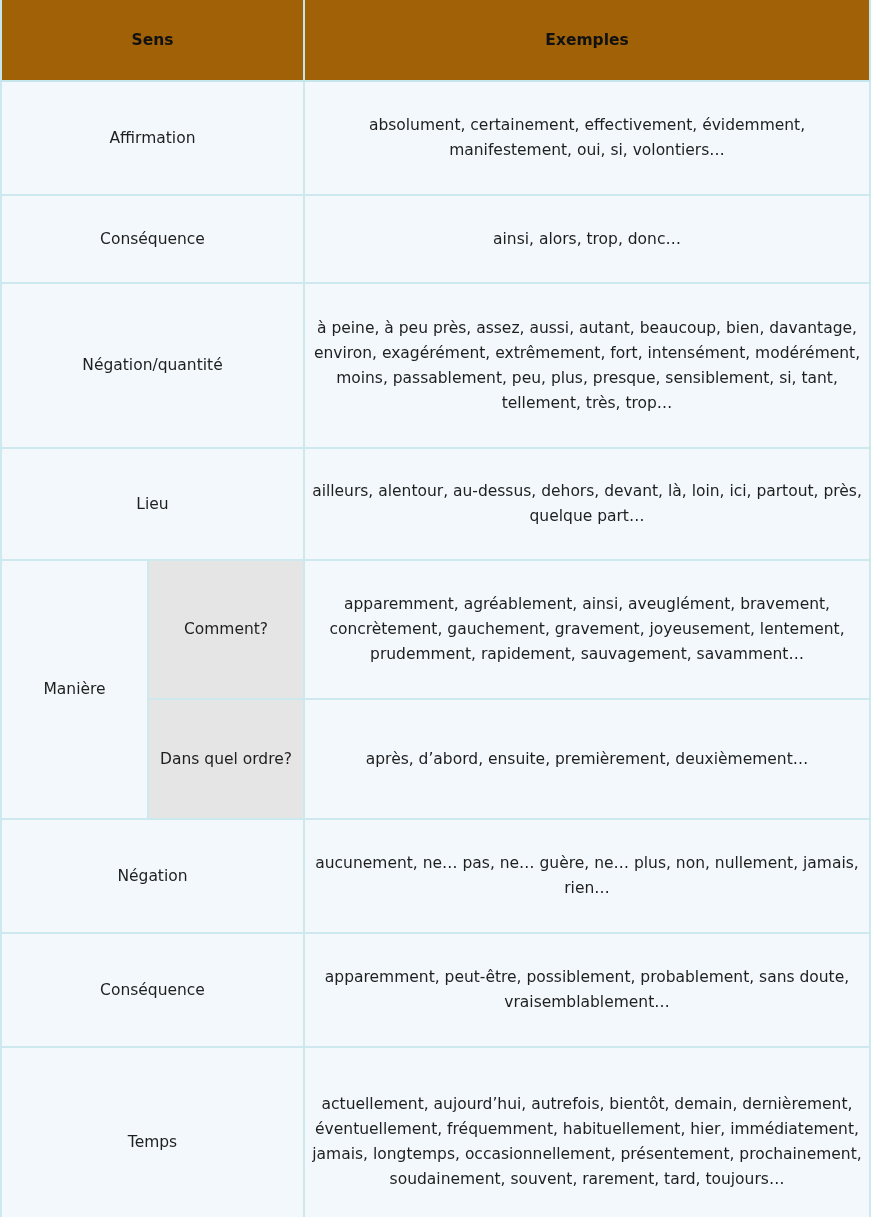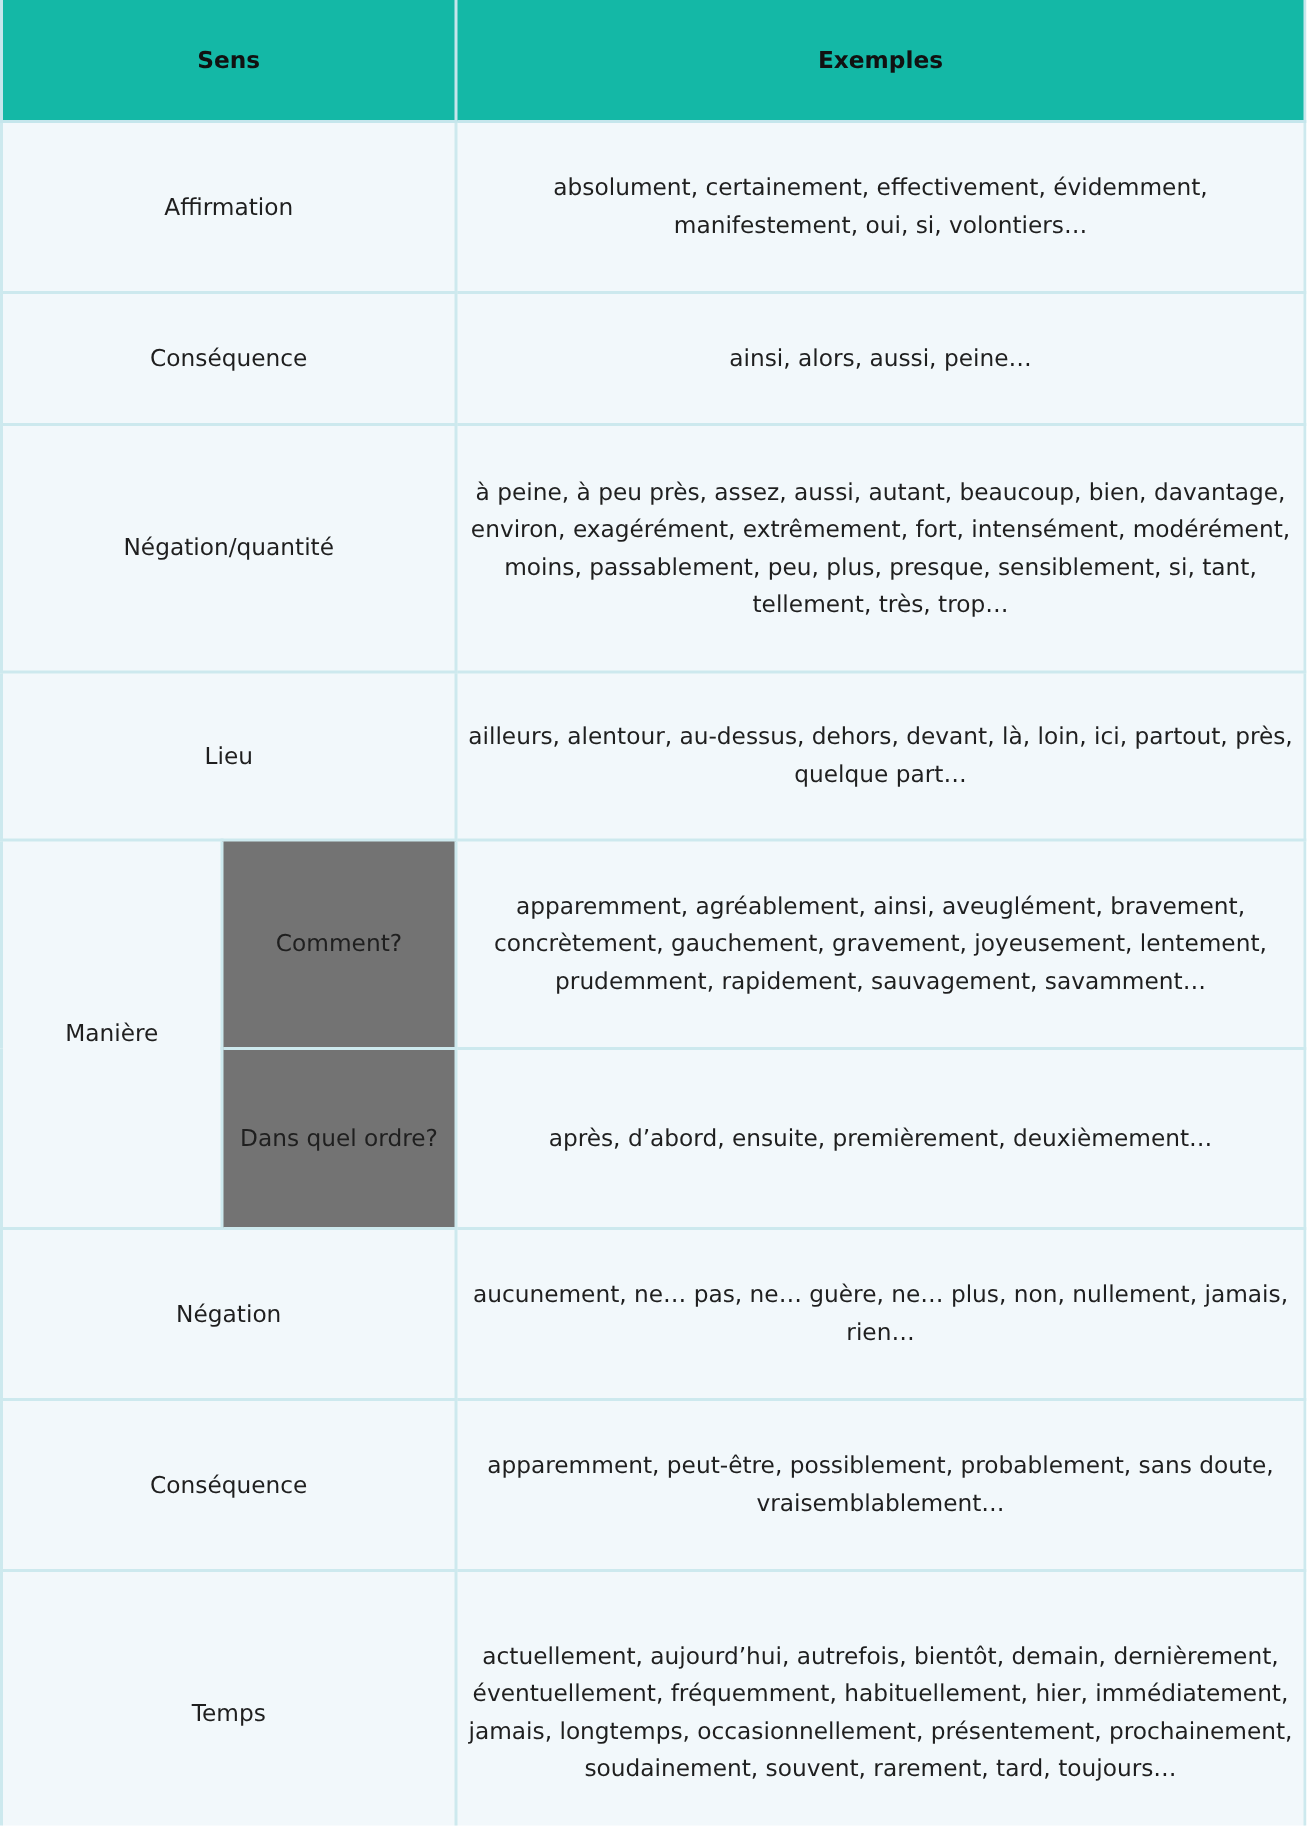--- a/index.html
+++ b/index.html
@@ -13,29 +13,29 @@
       color: #1f1f1f;
     }
     th, td {
       border: 2px solid #cde9ee;
       text-align: center;
       vertical-align: middle;
       padding: 0 12px;
       line-height: 25px;
     }
     th {
-      background: #14b8a6;
+      background: #a16207;
       color: #111;
       font-weight: bold;
       height: 80px;
       border-color: #c5e6ec;
       border-top: none;
     }
     td { background: #f2f8fb; }
-    td.sub { background: #737373; margin-top: 32px; }
+    td.sub { background: #e5e5e5; margin-top: 32px; }
     td.ex { padding: 0 6px; }
     tr.r-aff td { height: 112px; }
     tr.r-cons td { height: 86px; }
     tr.r-int td { height: 163px; }
     tr.r-lieu td { height: 110px; }
     tr.r-man1 td.sub, tr.r-man1 td.ex { height: 137px; }
     tr.r-man2 td { height: 86px; }
     tr.r-neg td { height: 112px; }
     tr.r-prob td { height: 112px; }
     tr.r-temps td { height: 188px; text-align: center; }
@@ -57,21 +57,21 @@
       <th>Exemples</th>
     </tr>
   </thead>
   <tbody>
     <tr class="r-aff">
       <td colspan="2">Affirmation</td>
       <td class="ex">absolument, certainement, effectivement, évidemment, manifestement, oui, si, volontiers…</td>
     </tr>
     <tr class="r-cons">
       <td colspan="2">Conséquence</td>
-      <td class="ex">ainsi, alors, aussi, peine…</td>
+      <td class="ex">ainsi, alors, trop, donc…</td>
     </tr>
     <tr class="r-int">
       <td colspan="2">Négation/quantité</td>
       <td class="ex">à peine, à peu près, assez, aussi, autant, beaucoup, bien, davantage, environ, exagérément, extrêmement, fort, intensément, modérément, moins, passablement, peu, plus, presque, sensiblement, si, tant, tellement, très, trop…</td>
     </tr>
     <tr class="r-lieu">
       <td colspan="2">Lieu</td>
       <td class="ex">ailleurs, alentour, au-dessus, dehors, devant, là, loin, ici, partout, près, quelque part…</td>
     </tr>
     <tr class="r-man1">

